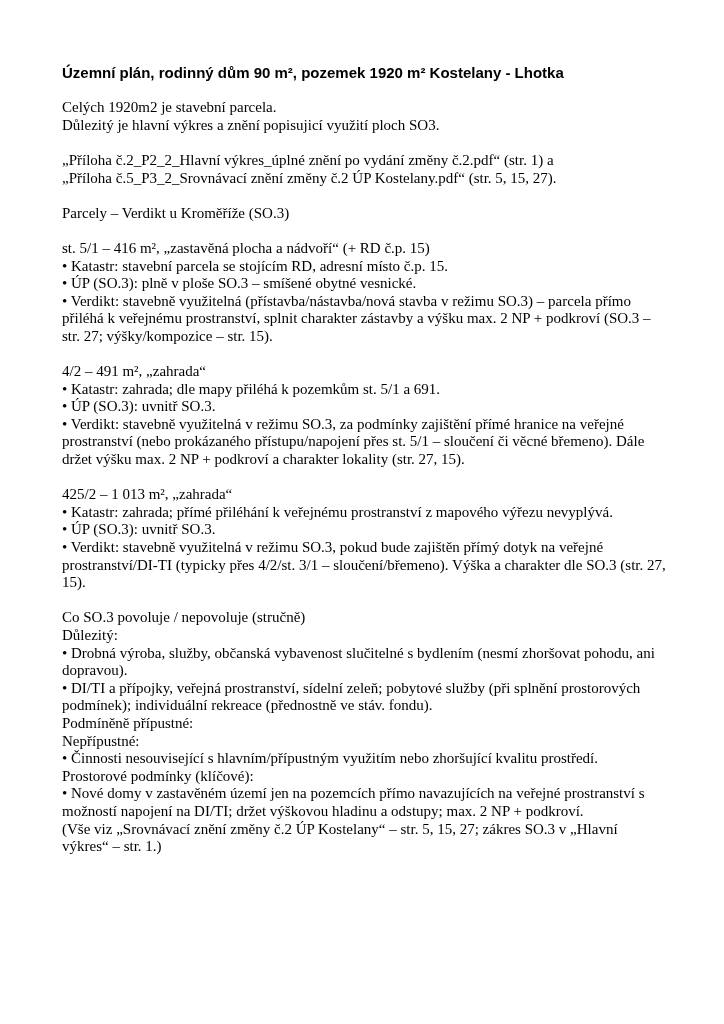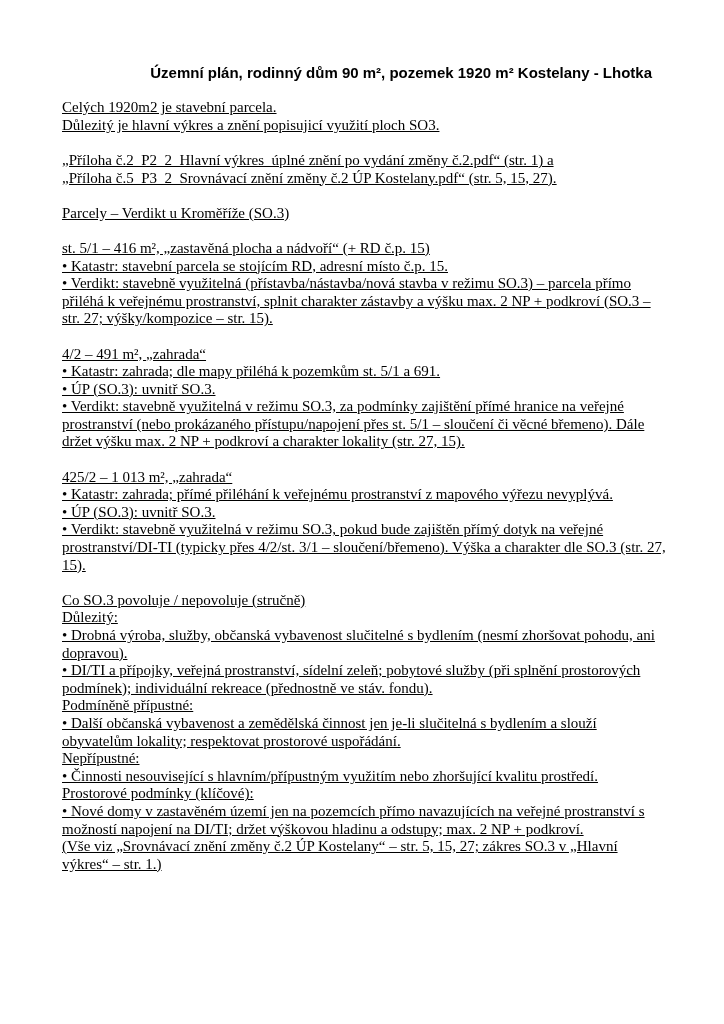--- a/index.html
+++ b/index.html
@@ -18,26 +18,26 @@
     font-family: "Liberation Serif", serif;
     font-size: 15px;
     line-height: 17.6px;
     color: #000000;
     overflow: hidden;
   }
   .doc-title {
     font-family: "Liberation Sans", sans-serif;
     font-size: 15px;
     font-weight: 700;
-    text-align: right;
+    text-align: left;
     margin: 0 14px 17.6px 0;
     line-height: 17.6px;
     letter-spacing: 0;
   }
-  .block { margin: 0 0 17.6px 0; text-decoration: underline; }
+  .block { margin: 0 0 17.6px 0; }
   .block p { margin: 0; }
 </style>
 </head>
 <body>
 
 <div class="page">
 
   <h1 class="doc-title">Územní plán, rodinný dům 90 m², pozemek 1920 m² Kostelany - Lhotka</h1>
 
   <div class="block">
@@ -50,20 +50,21 @@
     <p>„Příloha č.5_P3_2_Srovnávací znění změny č.2 ÚP Kostelany.pdf“ (str. 5, 15, 27).</p>
   </div>
 
   <div class="block">
     <p>Parcely – Verdikt u Kroměříže (SO.3)</p>
   </div>
 
   <div class="block">
     <p>st. 5/1 – 416 m², „zastavěná plocha a nádvoří“ (+ RD č.p. 15)</p>
     <p>• Katastr: stavební parcela se stojícím RD, adresní místo č.p. 15.</p>
+    <p>• ÚP (SO.3): plně v ploše SO.3 – smíšené obytné vesnické.</p>
     <p>• Verdikt: stavebně využitelná (přístavba/nástavba/nová stavba v režimu SO.3) – parcela přímo přiléhá k veřejnému prostranství, splnit charakter zástavby a výšku max. 2 NP + podkroví (SO.3 – str. 27; výšky/kompozice – str. 15).</p>
   </div>
 
   <div class="block">
     <p>4/2 – 491 m², „zahrada“</p>
     <p>• Katastr: zahrada; dle mapy přiléhá k pozemkům st. 5/1 a 691.</p>
     <p>• ÚP (SO.3): uvnitř SO.3.</p>
     <p>• Verdikt: stavebně využitelná v režimu SO.3, za podmínky zajištění přímé hranice na veřejné prostranství (nebo prokázaného přístupu/napojení přes st. 5/1 – sloučení či věcné břemeno). Dále držet výšku max. 2 NP + podkroví a charakter lokality (str. 27, 15).</p>
   </div>
 
@@ -74,21 +75,20 @@
     <p>• Verdikt: stavebně využitelná v režimu SO.3, pokud bude zajištěn přímý dotyk na veřejné prostranství/DI-TI (typicky přes 4/2/st. 3/1 – sloučení/břemeno). Výška a charakter dle SO.3 (str. 27, 15).</p>
   </div>
 
 
   <div class="block">
     <p>Co SO.3 povoluje / nepovoluje (stručně)</p>
     <p>Důlezitý:</p>
     <p>• Drobná výroba, služby, občanská vybavenost slučitelné s bydlením (nesmí zhoršovat pohodu, ani dopravou).</p>
     <p>• DI/TI a přípojky, veřejná prostranství, sídelní zeleň; pobytové služby (při splnění prostorových podmínek); individuální rekreace (přednostně ve stáv. fondu).</p>
     <p>Podmíněně přípustné:</p>
-    <p>• Další občanská vybavenost a zemědělská činnost jen je-li slučitelná s bydlením a slouží obyvatelům lokality; respektovat prostorové uspořádání.</p>
     <p>Nepřípustné:</p>
     <p>• Činnosti nesouvisející s hlavním/přípustným využitím nebo zhoršující kvalitu prostředí.</p>
     <p>Prostorové podmínky (klíčové):</p>
     <p>• Nové domy v zastavěném území jen na pozemcích přímo navazujících na veřejné prostranství s možností napojení na DI/TI; držet výškovou hladinu a odstupy; max. 2 NP + podkroví.</p>
     <p>(Vše viz „Srovnávací znění změny č.2 ÚP Kostelany“ – str. 5, 15, 27; zákres SO.3 v „Hlavní výkres“ – str. 1.)</p>
   </div>
 
 </div>
 
 </body></html>

